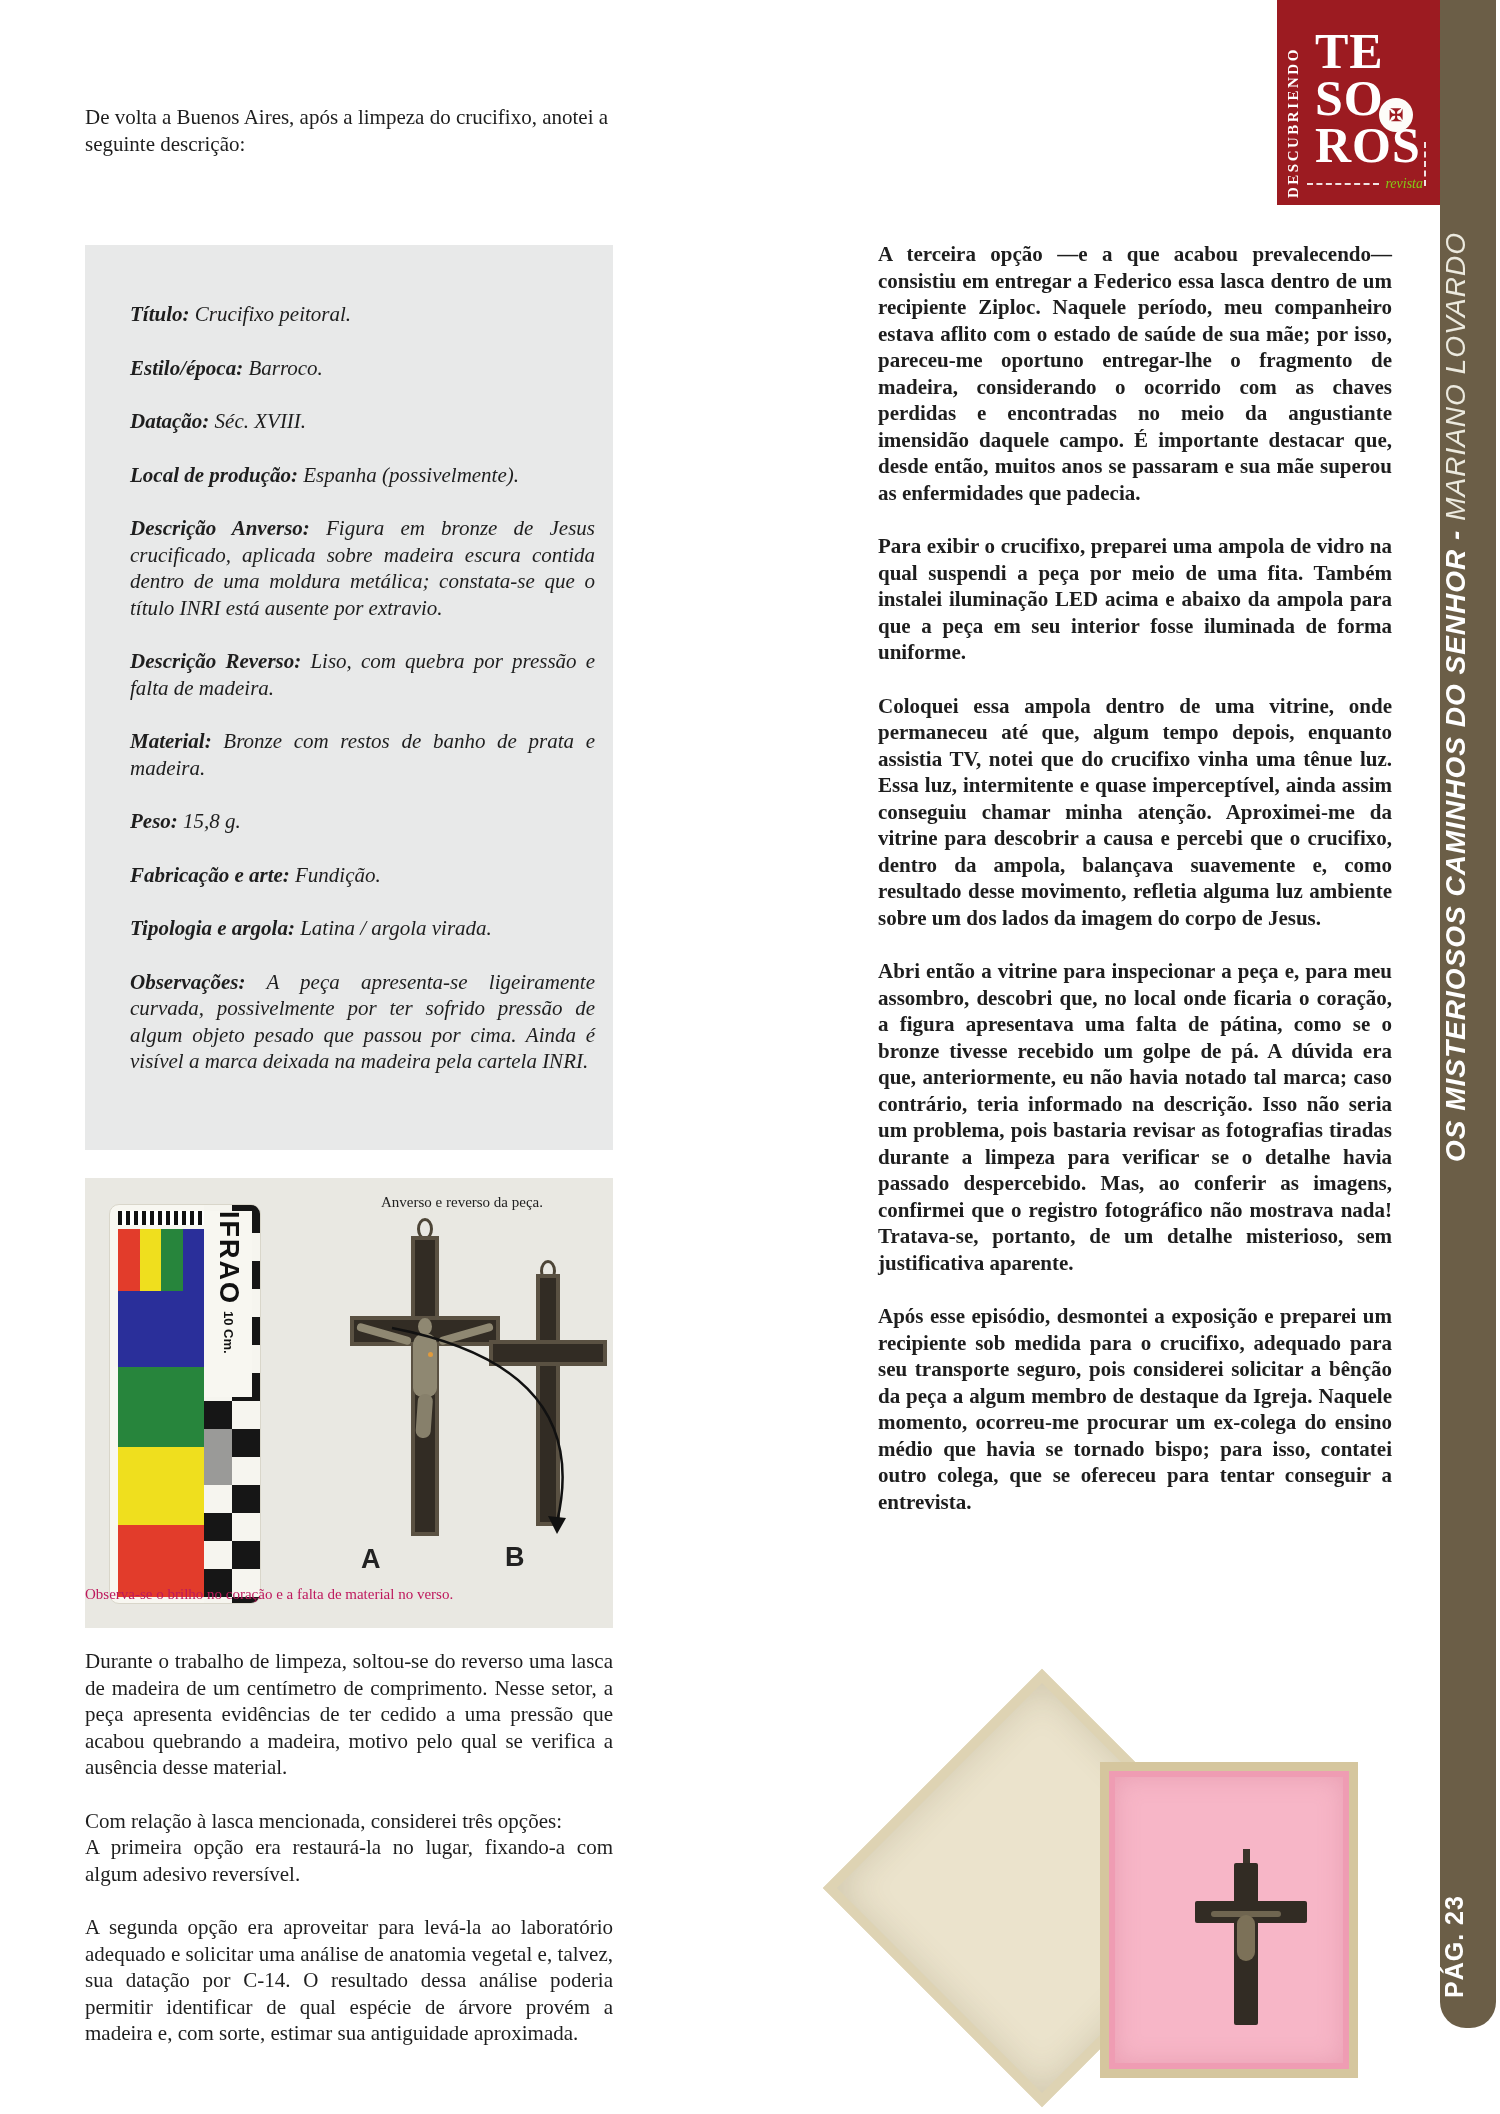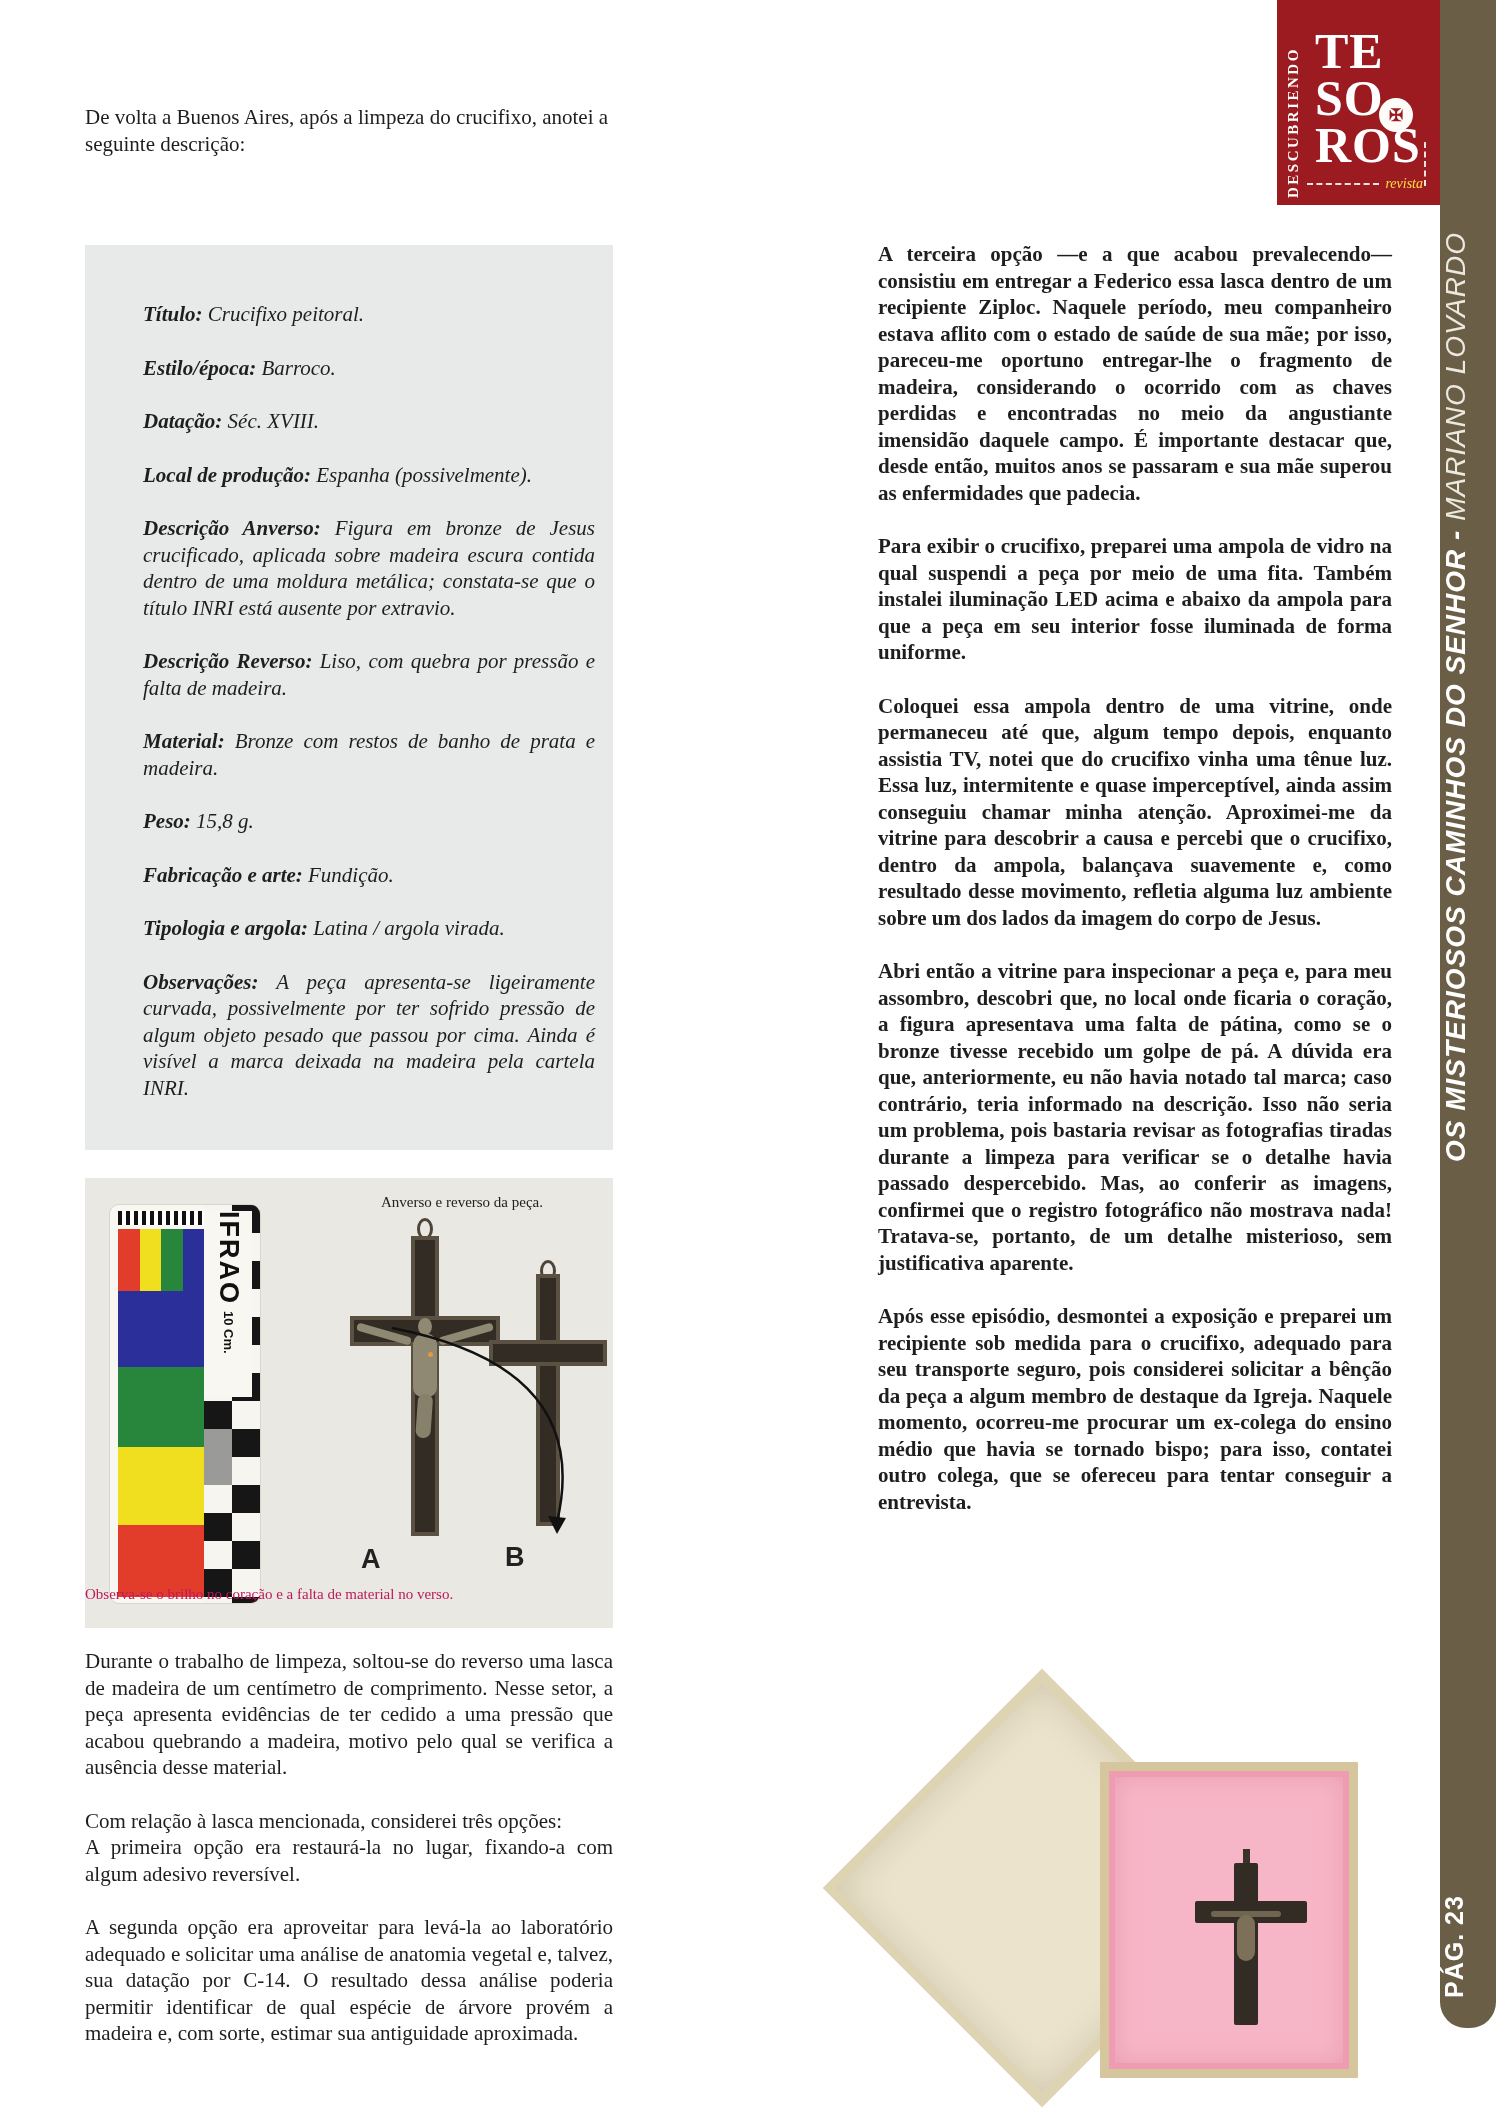--- a/index.html
+++ b/index.html
@@ -22,28 +22,28 @@
   
   .logo{position:absolute;left:1277px;top:0;width:163px;height:205px;background:#9c1b21;}
   .logo-kicker{position:absolute;left:8px;top:48px;height:150px;width:22px;
                font-size:15px;letter-spacing:2.5px;color:#fff;font-weight:bold;}
   .logo-big{position:absolute;left:38px;top:28px;font-weight:bold;font-size:50px;
             line-height:47px;color:#fff;letter-spacing:1px;}
   .logo-seal{position:absolute;left:102px;top:98px;width:34px;height:34px;border-radius:50%;
              background:#fdfcf8;display:flex;align-items:center;justify-content:center;
              color:#9c1b21;font-size:17px;font-weight:bold;}
   .logo-sub{position:absolute;left:30px;top:176px;width:116px;display:flex;align-items:center;gap:6px;
-            color:#fde047;font-size:14px;font-style:italic;justify-content:space-between;}
+            color:#84cc16;font-size:14px;font-style:italic;justify-content:space-between;}
   .logo-sub .dash{flex:1;border-top:2px dashed #f1e3e3;height:0;}
   .logo-vdash{position:absolute;right:14px;top:142px;height:44px;width:0;border-right:2px dashed #f1e3e3;}
 
   
   .intro{position:absolute;left:85px;top:104px;width:540px;font-size:21px;line-height:26.5px;}
   .graybox{position:absolute;left:85px;top:245px;width:528px;height:905px;background:#e8e9e9;
-           box-sizing:border-box;padding:56px 18px 0 58px;}
+           box-sizing:border-box;padding:56px 18px 0 45px;}
   .graybox p{margin:27px 0 0;font-style:italic;font-size:21px;line-height:26.5px;text-align:justify;}
   .graybox p:first-of-type{margin-top:0;}
   .graybox .lbl{font-weight:bold;}
 
   .leftpars{position:absolute;left:85px;top:1648px;width:528px;font-size:21px;line-height:26.5px;}
   .leftpars p{margin:27px 0 0;text-align:justify;}
   .leftpars p:first-of-type{margin-top:0;}
   .leftpars p:nth-of-type(3){margin-top:0;}
 
   .rightcol{position:absolute;left:878px;top:241px;width:514px;font-size:21px;line-height:26.5px;}

